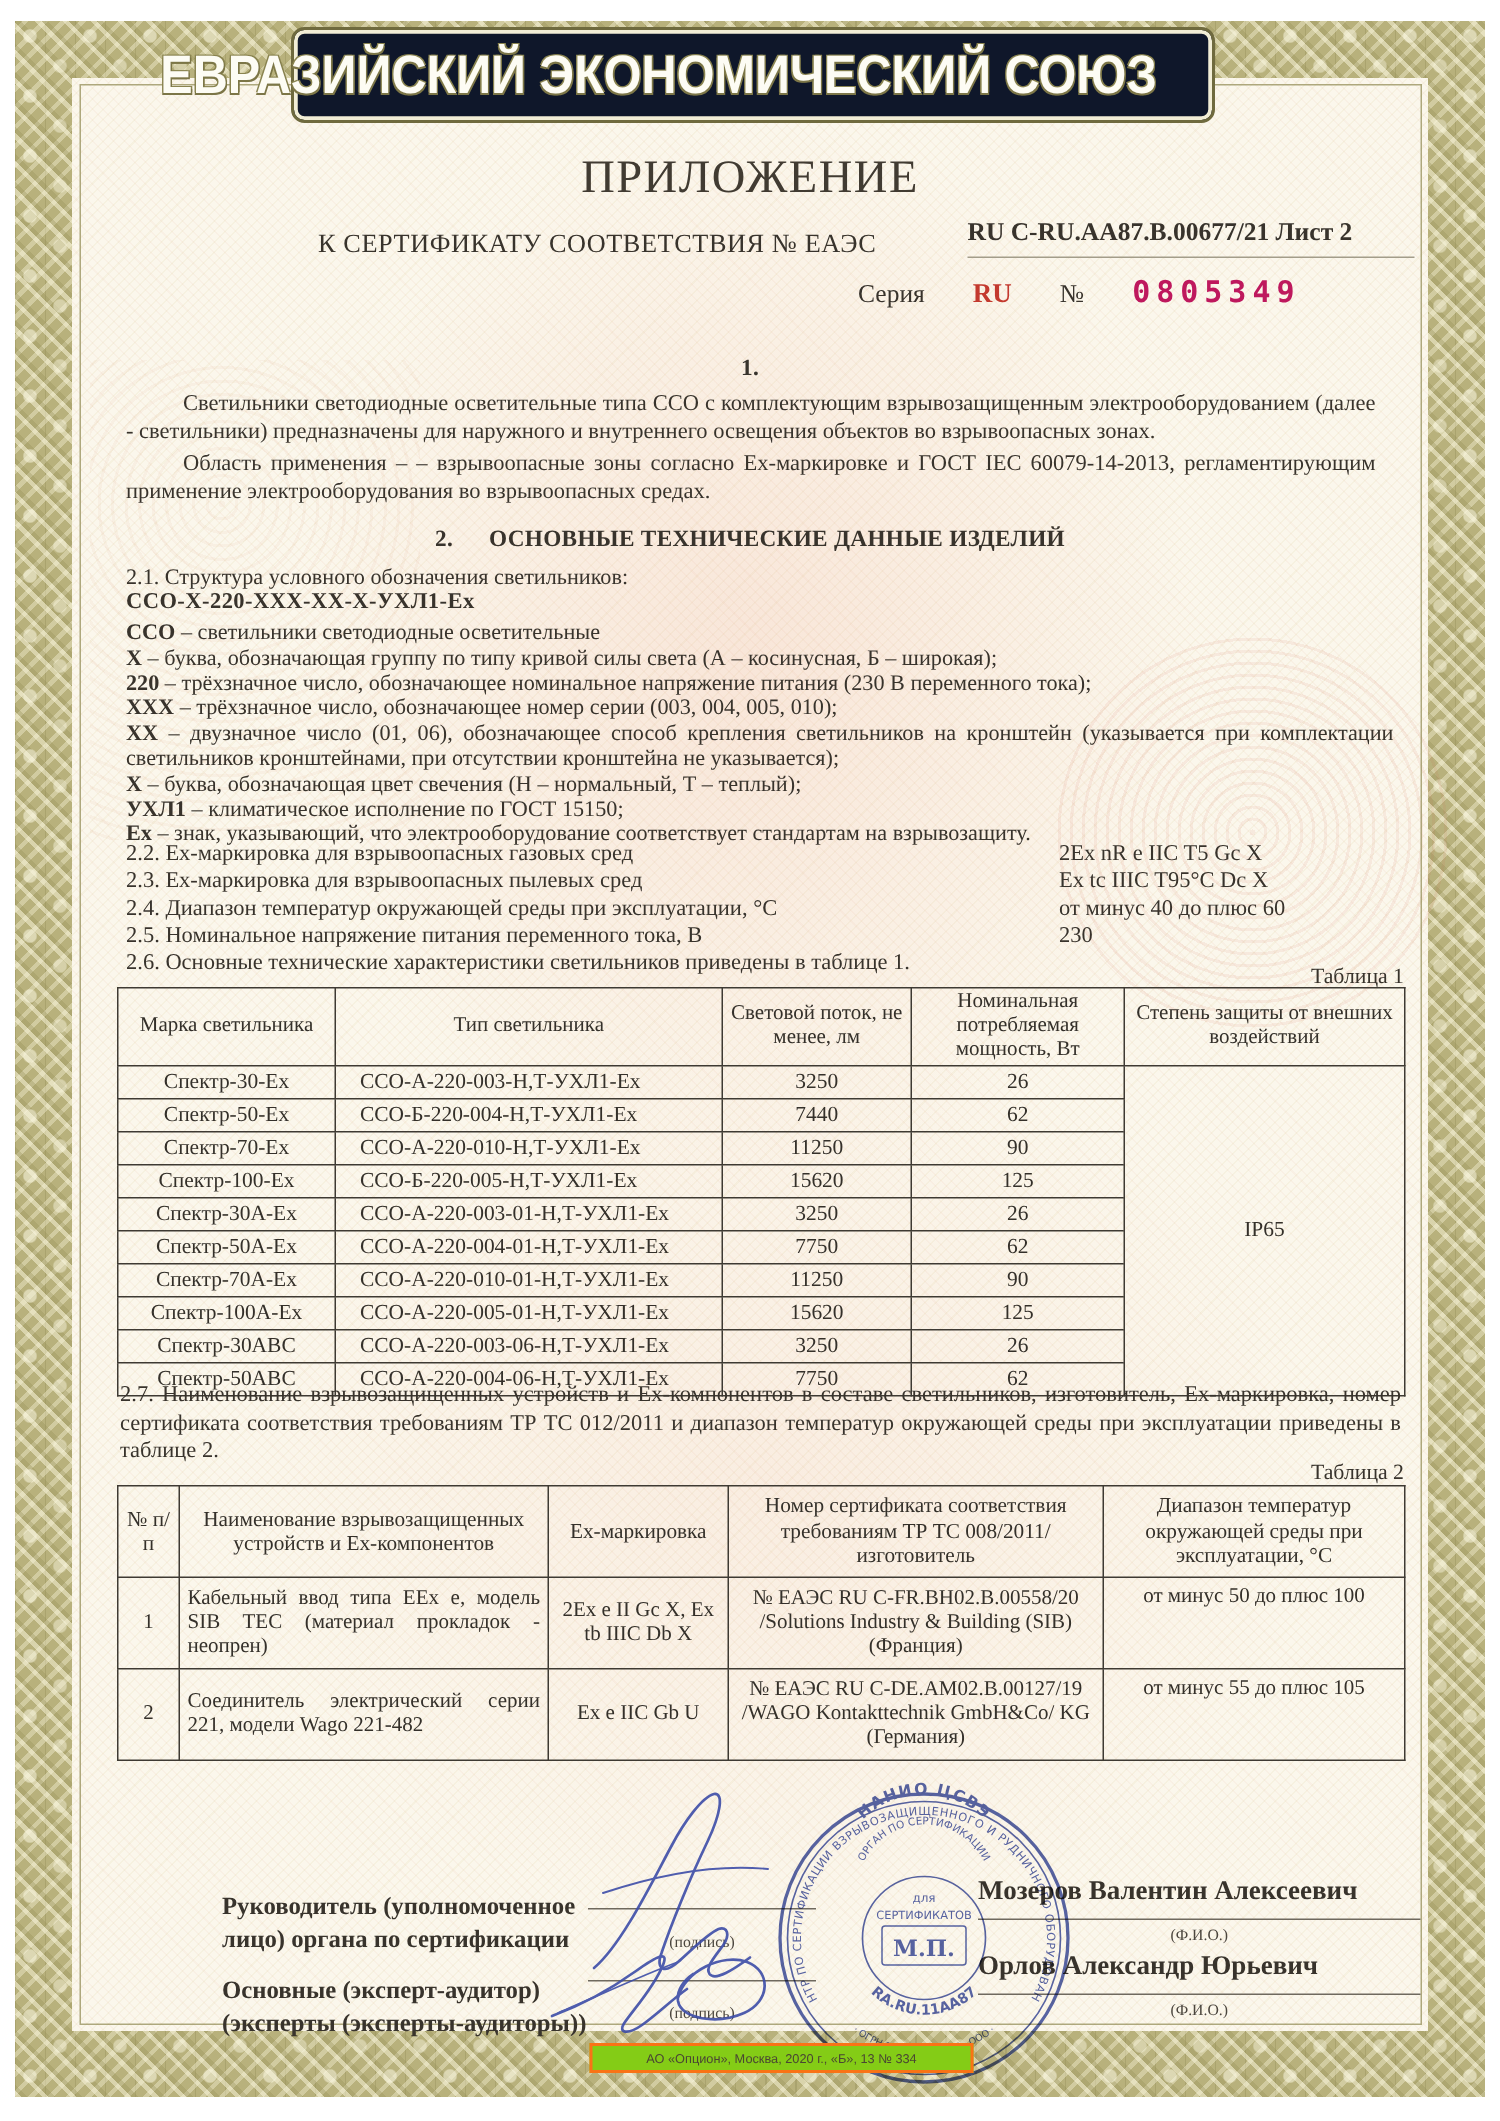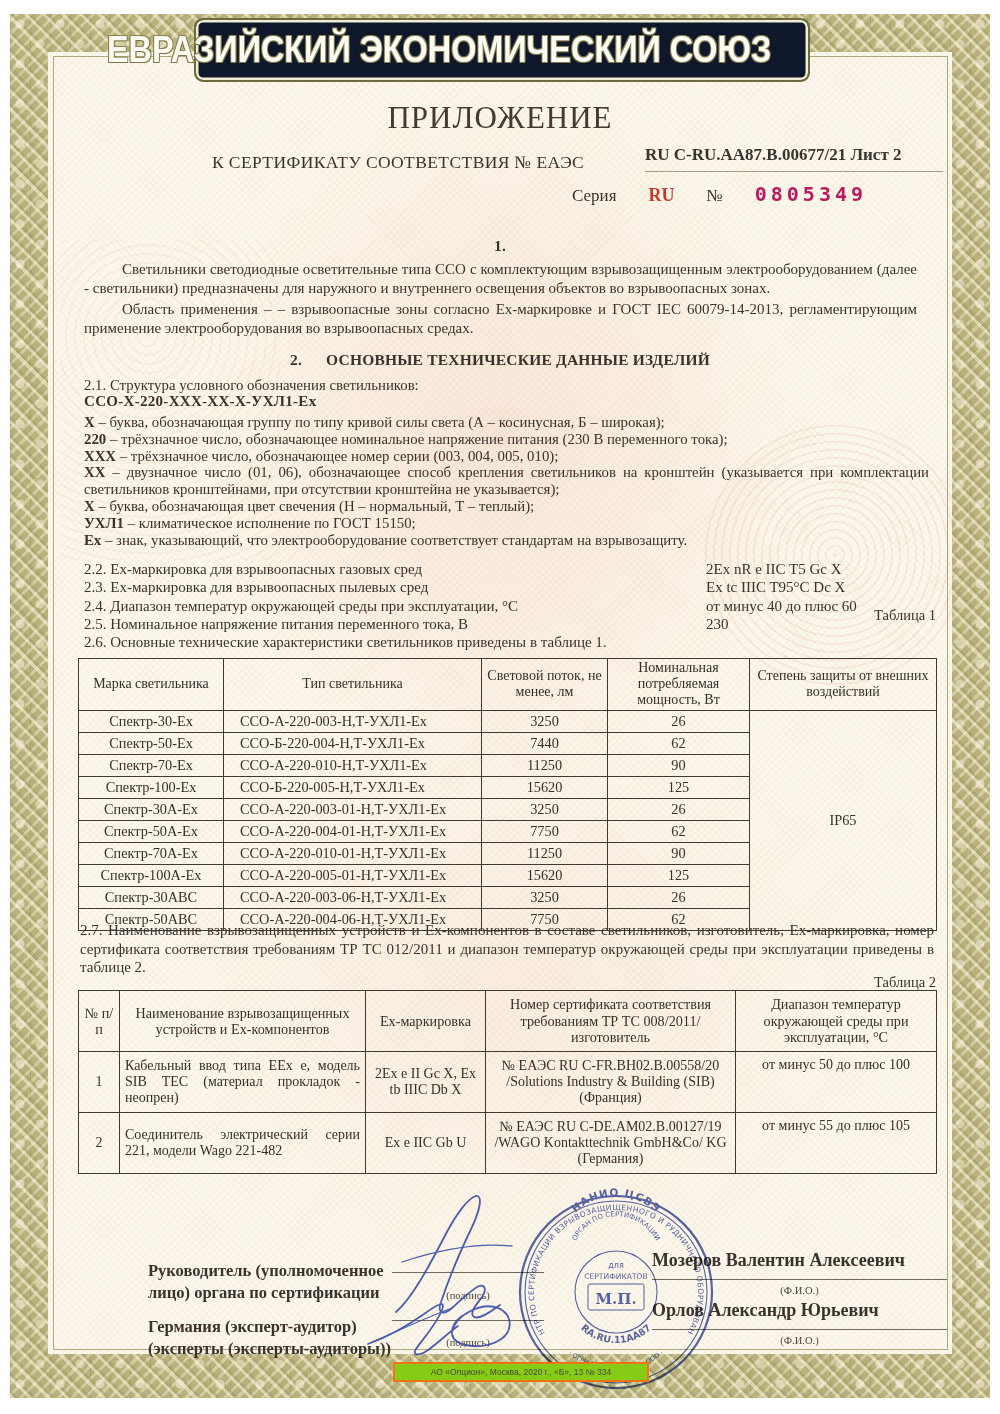--- a/index.html
+++ b/index.html
@@ -117,38 +117,39 @@
   <div class="para" style="top:300px;">Область применения – – взрывоопасные зоны согласно Ex-маркировке и ГОСТ IEC 60079-14-2013, регламентирующим применение электрооборудования во взрывоопасных средах.</div>
 
   <div class="sec-head" style="top:351px;">
     <span>2.</span>
     <span>ОСНОВНЫЕ ТЕХНИЧЕСКИЕ ДАННЫЕ ИЗДЕЛИЙ</span>
   </div>
   <div class="line21">2.1.  Структура условного обозначения светильников:</div>
   <div class="desig">ССО-Х-220-ХХХ-ХХ-Х-УХЛ1-Ex</div>
 
   <div class="defs">
+    <div class="def"><b>ССО</b><span> – светильники светодиодные осветительные</span></div>
     <div class="def"><b>Х</b><span> – буква, обозначающая группу по типу кривой силы света (А – косинусная, Б – широкая);</span></div>
     <div class="def"><b>220</b><span> – трёхзначное число, обозначающее номинальное напряжение питания (230 В переменного тока);</span></div>
     <div class="def"><b>ХХХ</b><span> – трёхзначное число, обозначающее номер серии (003, 004, 005, 010);</span></div>
     <div class="def"><b>ХХ</b><span> – двузначное число (01, 06), обозначающее способ крепления светильников на кронштейн (указывается при комплектации светильников кронштейнами, при отсутствии кронштейна не указывается);</span></div>
     <div class="def"><b>Х</b><span> – буква, обозначающая цвет свечения (Н – нормальный, Т – теплый);</span></div>
     <div class="def"><b>УХЛ1</b><span> – климатическое исполнение по ГОСТ 15150;</span></div>
     <div class="def"><b>Ex</b><span> – знак, указывающий, что электрооборудование соответствует стандартам на взрывозащиту.</span></div>
   </div>
 
   <div class="items">
     <div class="item"><span class="lab">2.2.  Ex-маркировка для взрывоопасных газовых сред</span><span class="val">2Ex nR e IIC T5 Gc X</span></div>
     <div class="item"><span class="lab">2.3.  Ex-маркировка для взрывоопасных пылевых сред</span><span class="val">Ex tc IIIC T95°C Dc X</span></div>
     <div class="item"><span class="lab">2.4.  Диапазон температур окружающей среды при эксплуатации, °С</span><span class="val">от минус 40 до плюс 60</span></div>
     <div class="item"><span class="lab">2.5.  Номинальное напряжение питания переменного тока, В</span><span class="val">230</span></div>
     <div class="item"><span class="lab">2.6.  Основные технические характеристики светильников приведены в таблице 1.</span><span class="val"></span></div>
   </div>
 
-  <div class="tcap" style="top:607px;">Таблица 1</div>
+  <div class="tcap" style="top:643px;">Таблица 1</div>
   <table class="t1">
     <colgroup>
         <col style="width:145px">
         <col style="width:258px">
         <col style="width:126px">
         <col style="width:142px">
         <col style="width:187px">
       </colgroup>
     <tbody>
         <tr>
@@ -256,21 +257,21 @@
       <td class="temp">от минус 55 до плюс 105</td>
     </tr>
   </tbody>
     </table>
 
   <div class="role" style="top:1260px;">
     <div>Руководитель (уполномоченное</div>
     <div>лицо) органа по сертификации</div>
   </div>
   <div class="role" style="top:1316px;">
-    <div>Германия (эксперт-аудитор)</div>
+    <div>Основные (эксперт-аудитор)</div>
     <div>(эксперты (эксперты-аудиторы))</div>
   </div>
   <div class="sigline" style="left:392px;top:1272px;width:152px;"></div>
   <div class="smalllab" style="left:392px;top:1290px;width:152px;">(подпись)</div>
   <div class="sigline" style="left:392px;top:1320px;width:152px;"></div>
   <div class="smalllab" style="left:392px;top:1337px;width:152px;">(подпись)</div>
 
   <div class="fio-name" style="top:1250px;">Мозеров Валентин Алексеевич</div>
   <div class="sigline" style="left:652px;top:1279px;width:295px;"></div>
   <div class="smalllab" style="left:652px;top:1285px;width:295px;">(Ф.И.О.)</div>

